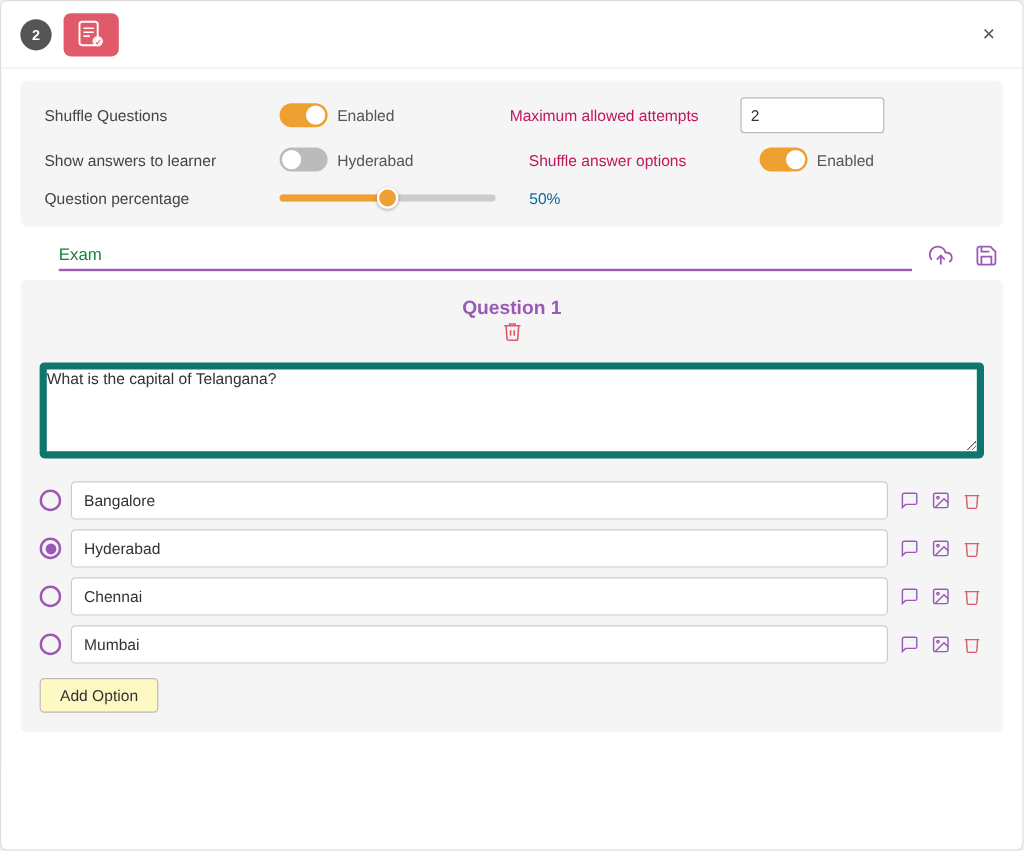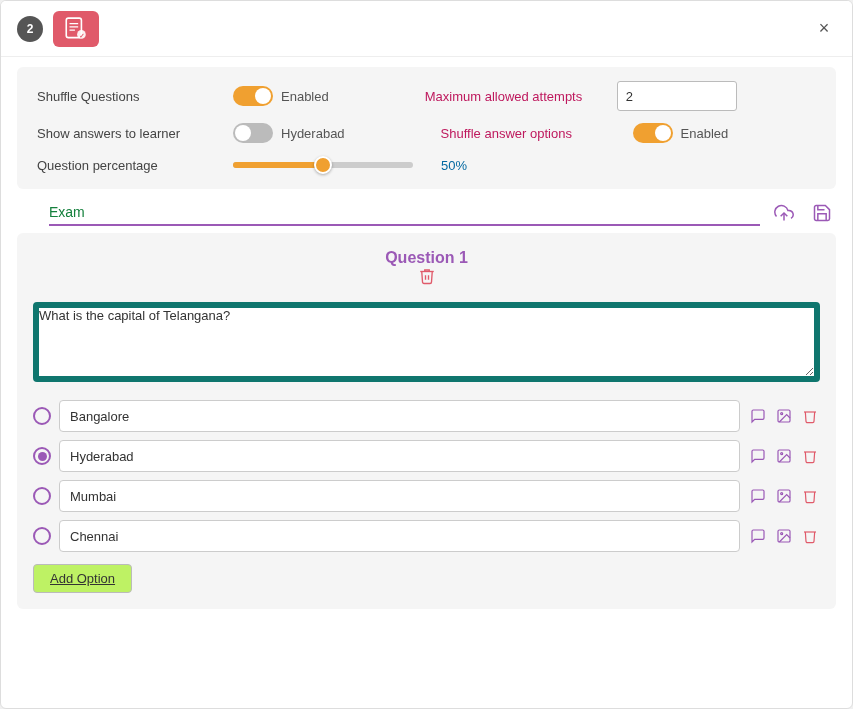--- a/index.html
+++ b/index.html
@@ -325,28 +325,27 @@
       align-items: center;
     }
     .option-action-btn.comment { color: #9b59b6; }
     .option-action-btn.image { color: #9b59b6; }
 
     
     .add-option-btn {
       display: inline-flex;
       align-items: center;
       border: 1px solid #bbb;
-      background: #bef264;
+      background: #fef9c3;
       border-radius: 4px;
       padding: 6px 16px;
       font-size: 13px;
       color: #333;
       cursor: pointer;
       margin-top: 4px;
-      text-decoration: underline;
     }
 
     
     .main-content::-webkit-scrollbar { width: 6px; }
     .main-content::-webkit-scrollbar-track { background: #f0f0f0; }
     .main-content::-webkit-scrollbar-thumb { background: #ccc; border-radius: 3px; }
   </style>
 </head>
 <body>
 
@@ -493,21 +492,21 @@
               <svg width="16" height="16" viewBox="0 0 24 24" fill="none" stroke="#e05a6a" stroke-width="1.8">
                 <polyline points="3 6 5 6 21 6"></polyline>
                 <path d="M19 6l-1 14a2 2 0 0 1-2 2H8a2 2 0 0 1-2-2L5 6"></path>
               </svg>
             </button>
           </div>
         </div>
 
         <div class="answer-option">
           <div class="radio-btn"></div>
-          <input class="option-input" type="text" value="Mumbai" style="">
+          <input class="option-input" type="text" value="Chennai" style="">
           <div class="option-actions">
             <button class="option-action-btn comment">
               <svg width="16" height="16" viewBox="0 0 24 24" fill="none" stroke="#9b59b6" stroke-width="1.8">
                 <path d="M21 15a2 2 0 0 1-2 2H7l-4 4V5a2 2 0 0 1 2-2h14a2 2 0 0 1 2 2z"></path>
               </svg>
             </button>
             <button class="option-action-btn image">
               <svg width="16" height="16" viewBox="0 0 24 24" fill="none" stroke="#9b59b6" stroke-width="1.8">
                 <rect x="3" y="3" width="18" height="18" rx="2"></rect>
                   <circle cx="8.5" cy="8.5" r="1.5"></circle>
@@ -518,21 +517,21 @@
               <svg width="16" height="16" viewBox="0 0 24 24" fill="none" stroke="#e05a6a" stroke-width="1.8">
                 <polyline points="3 6 5 6 21 6"></polyline>
                 <path d="M19 6l-1 14a2 2 0 0 1-2 2H8a2 2 0 0 1-2-2L5 6"></path>
               </svg>
             </button>
           </div>
         </div>
 
         <div class="answer-option">
           <div class="radio-btn"></div>
-          <input class="option-input" type="text" value="Chennai" style="">
+          <input class="option-input" type="text" value="Mumbai" style="">
           <div class="option-actions">
             <button class="option-action-btn comment">
               <svg width="16" height="16" viewBox="0 0 24 24" fill="none" stroke="#9b59b6" stroke-width="1.8">
                 <path d="M21 15a2 2 0 0 1-2 2H7l-4 4V5a2 2 0 0 1 2-2h14a2 2 0 0 1 2 2z"></path>
               </svg>
             </button>
             <button class="option-action-btn image">
               <svg width="16" height="16" viewBox="0 0 24 24" fill="none" stroke="#9b59b6" stroke-width="1.8">
                 <rect x="3" y="3" width="18" height="18" rx="2"></rect>
                   <circle cx="8.5" cy="8.5" r="1.5"></circle>

